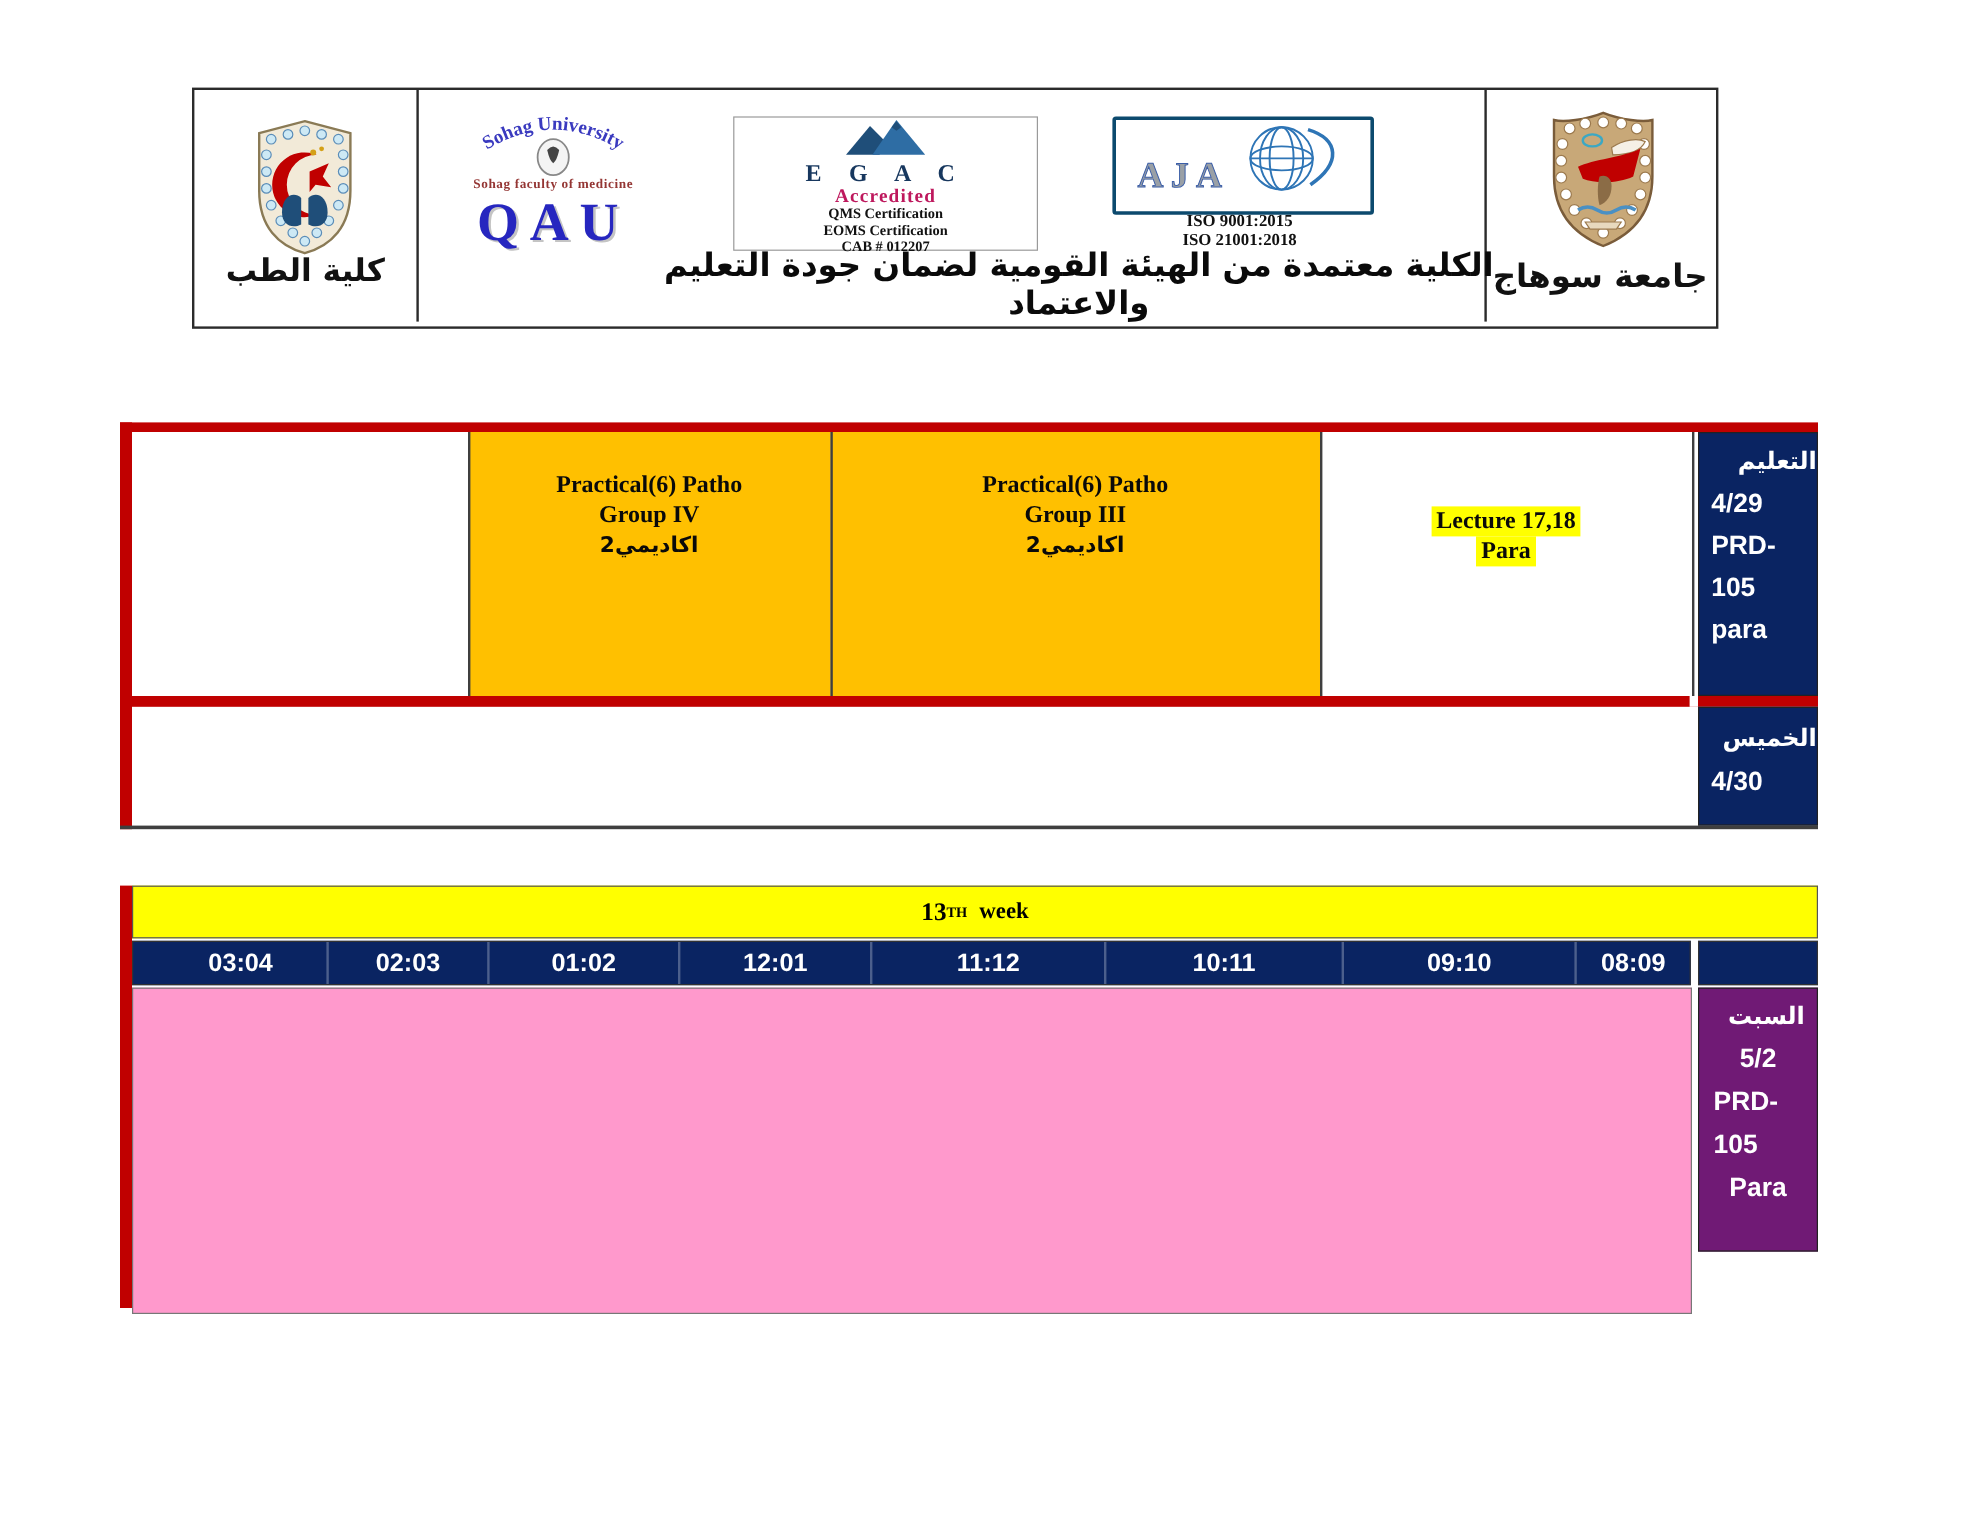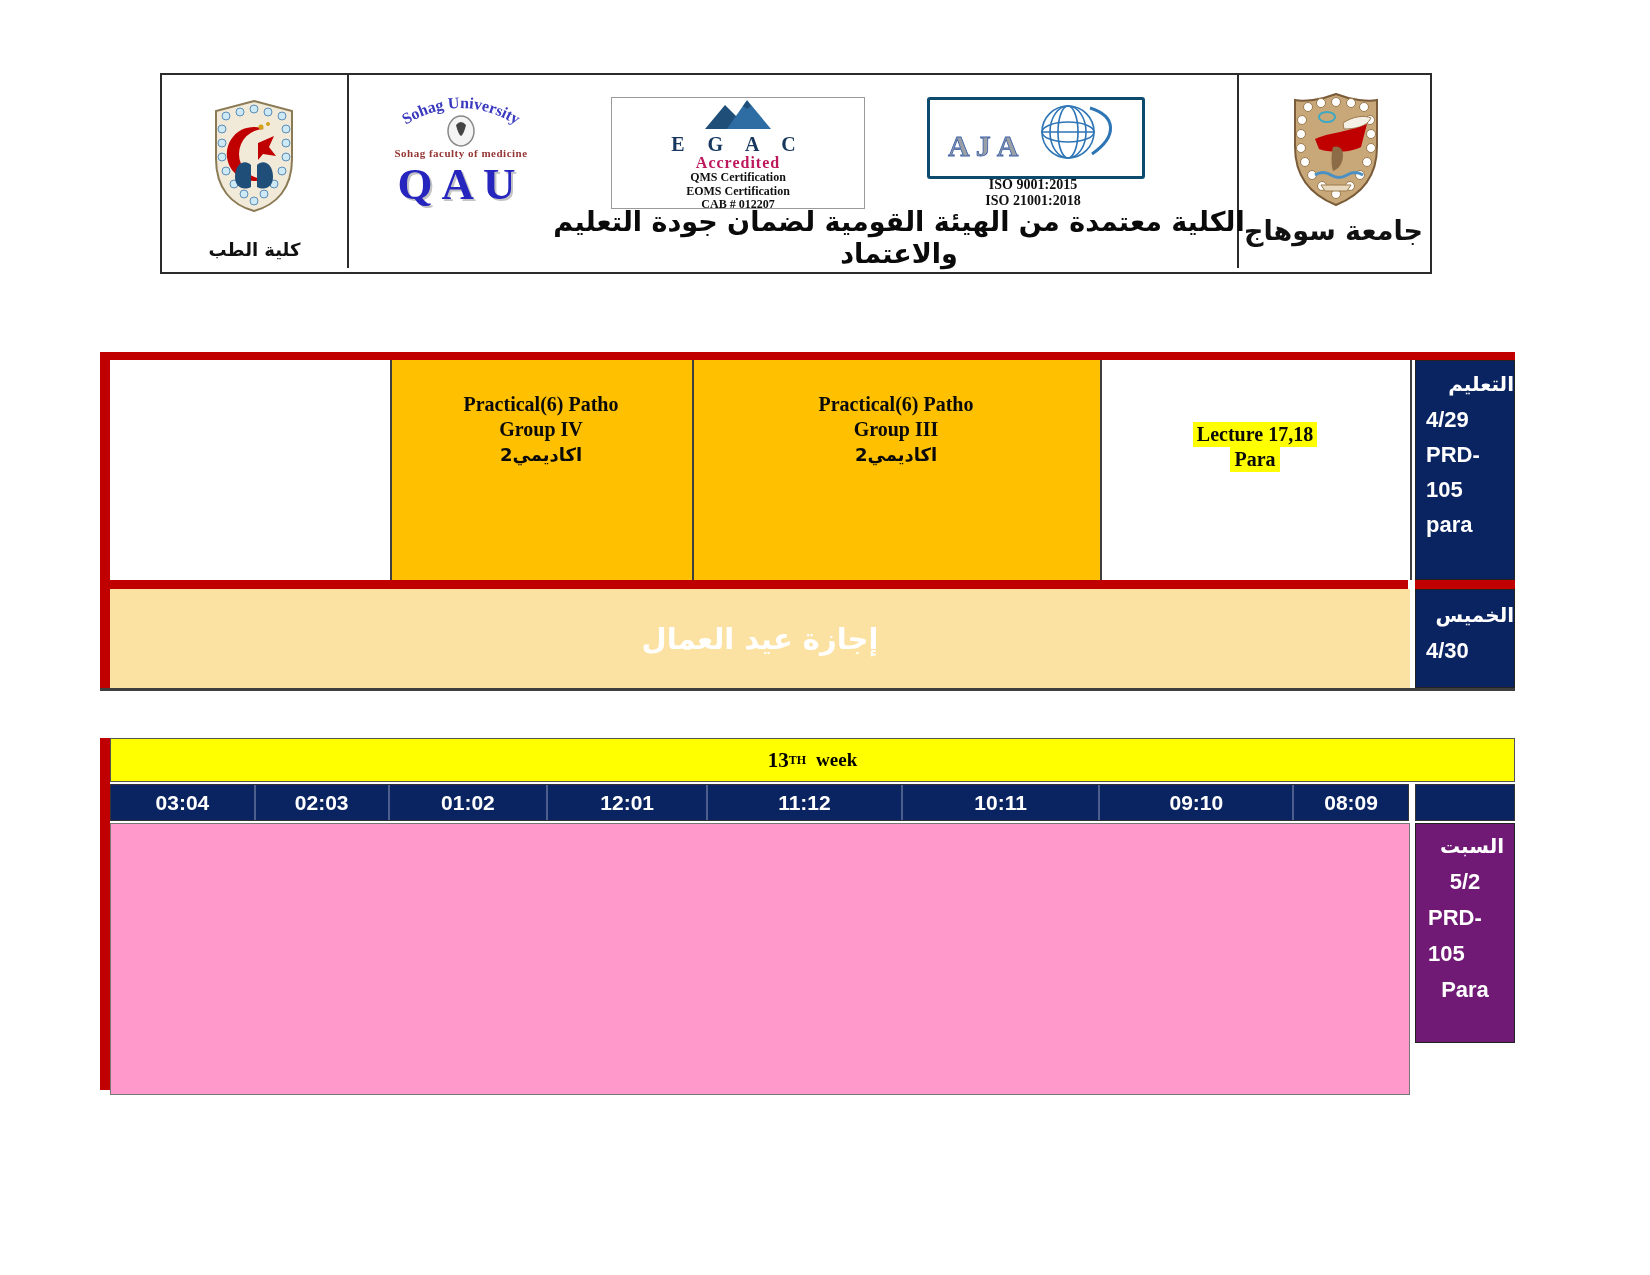--- a/index.html
+++ b/index.html
@@ -7,21 +7,21 @@
         font-family:"Liberation Serif","DejaVu Serif",serif;}
   .abs{position:absolute;}
   .ar{font-family:"DejaVu Sans",sans-serif;direction:rtl;}
 
   
   .hdr{left:160px;top:73px;width:1268px;height:197px;border:2px solid #2b2b2b;background:#fff;}
   .hdiv{top:0;width:0;height:193px;border-left:2px solid #2b2b2b;}
   .hdiv1{left:185px;} .hdiv2{left:1075px;}
 
   .fac-logo{left:42px;top:22px;}
-  .fac-caption{left:0;top:164px;width:185px;text-align:center;font-size:18px;font-weight:bold;color:#111;}
+  .fac-caption{left:0;top:136px;width:185px;text-align:center;font-size:26px;font-weight:bold;color:#111;}
 
   .qau-block{left:12px;top:12px;width:200px;text-align:center;}
   .qau-sub{margin-top:-4px;font-size:11px;font-weight:bold;color:#943634;letter-spacing:0.5px;
            font-family:"Liberation Serif",serif;}
   .qau-big{margin-top:2px;font-size:45px;font-weight:bold;color:#2626BF;letter-spacing:9px;
            text-shadow:2px 2px 0 #c4c4c4;line-height:46px;}
 
   .egac-box{left:262px;top:22px;width:252px;height:110px;border:1px solid #9a9a9a;background:#fff;
             text-align:center;}
   .egac-letters{font-size:20px;font-weight:bold;color:#17375E;letter-spacing:9px;line-height:20px;}
@@ -84,21 +84,21 @@
   .weekbar sup{font-size:12px;}
   .weekbar .word{font-size:19px;margin-left:10px;}
 
   .timecells{left:10px;top:46px;width:1299px;height:37px;display:flex;border:1px solid #333;
              box-sizing:border-box;background:#0A2462;justify-content:flex-end;}
   .tc{height:100%;box-sizing:border-box;display:flex;align-items:center;justify-content:center;
       color:#fff;font-weight:bold;font-size:21px;font-family:"Liberation Sans",sans-serif;
       border-left:2px solid #4c5f8c;}
   .tc:first-child{border-left:none;}
   .tc0{width:143px;} .tc1{width:134px;} .tc2{width:159px;} .tc3{width:160px;}
-  .tc4{width:195px;} .tc5{width:198px;} .tc6{width:194px;} .tc7{width:116px;}
+  .tc4{width:195px;} .tc5{width:198px;} .tc6{width:194px;} .tc7{width:96px;}
 
   .blankhdr{left:1315px;top:46px;width:100px;height:37px;background:#0A2462;border:1px solid #333;
             box-sizing:border-box;}
   .pinkrow{left:10px;top:85px;width:1300px;height:272px;background:#FF99CC;border:1px solid #777;
            box-sizing:border-box;}
   .d-sat{left:1315px;top:85px;width:100px;height:220px;background:#701a75;border:1px solid #222;
          box-sizing:border-box;color:#fff;font-weight:bold;padding-top:4px;}
   .d-sat .dline{line-height:36px;}
   .al-r{text-align:right;padding-right:10px;}
   .al-c{text-align:center;}
@@ -256,23 +256,20 @@
       <div class="dline dline-ar ar">التعليم</div>
       <div class="dline">4/29</div>
       <div class="dline">PRD-</div>
       <div class="dline">105</div>
       <div class="dline">para</div>
     </div>
 
     <div class="abs redbar t1-mid"></div>
     <div class="abs notch"></div>
 
-    <div class="abs c-holiday">
-      <div class="holiday-txt ar">إجازة عيد العمال</div>
-    </div>
     <div class="abs daycell d-thu">
       <div class="dline dline-ar ar">الخميس</div>
       <div class="dline">4/30</div>
     </div>
     <div class="abs t1-bottom"></div>
   </div>
 
   <div class="abs t2">
     <div class="abs t2-left"></div>
 

